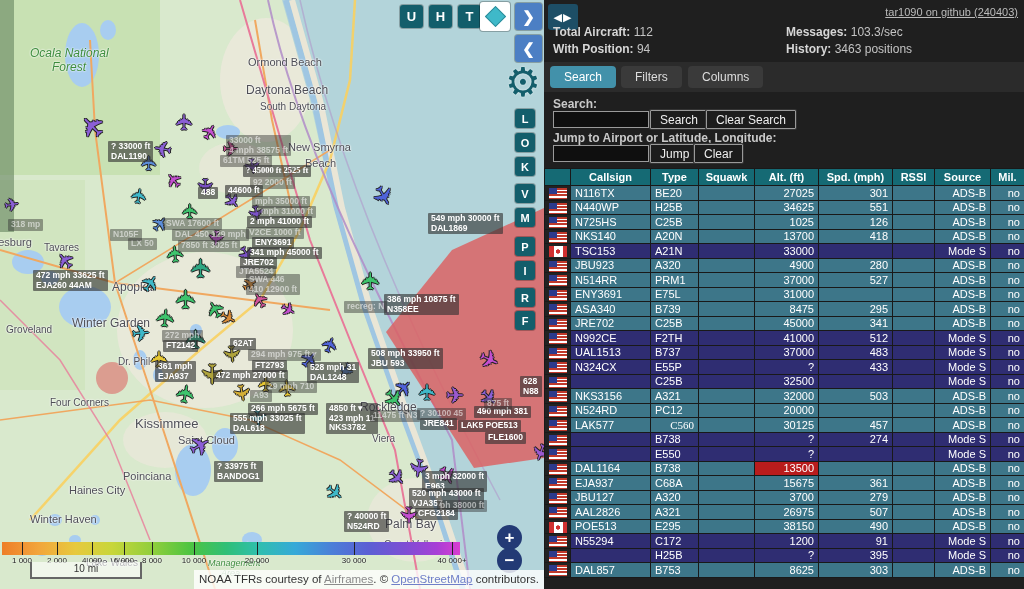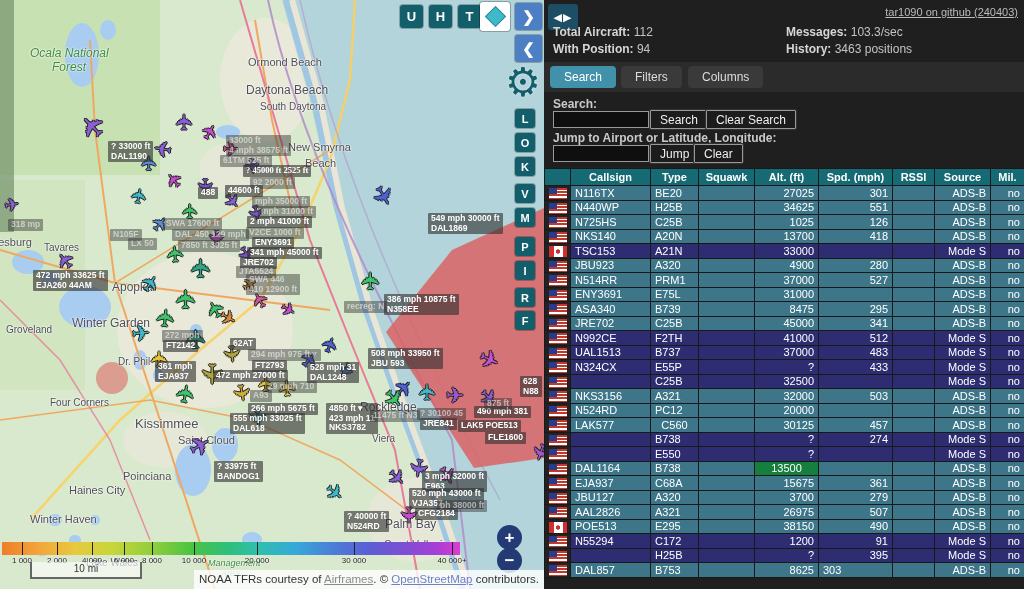--- a/index.html
+++ b/index.html
@@ -666,21 +666,21 @@
             <td style="background: rgb(61, 118, 137); text-align: right;"></td>
             <td style="background: rgb(61, 118, 137); text-align: right;">20000</td>
             <td style="background: rgb(61, 118, 137); text-align: right;"></td>
             <td style="background: rgb(61, 118, 137); text-align: right;"></td>
             <td style="background: rgb(61, 118, 137); text-align: right;">ADS-B</td>
             <td style="background: rgb(61, 118, 137); text-align: right;">no</td>
           </tr>
           <tr>
             <td style="background: rgb(34, 34, 34);"><span class="flag flag-us"></span></td>
             <td style="background: rgb(61, 118, 137); text-align: left;">LAK577</td>
-            <td style="background: rgb(61, 118, 137); text-align: center;">C560</td>
+            <td style="background: rgb(61, 118, 137); text-align: right; font-family: Liberation Serif, serif;">C560</td>
             <td style="background: rgb(61, 118, 137); text-align: right;"></td>
             <td style="background: rgb(61, 118, 137); text-align: right;">30125</td>
             <td style="background: rgb(61, 118, 137); text-align: right;">457</td>
             <td style="background: rgb(61, 118, 137); text-align: right;"></td>
             <td style="background: rgb(61, 118, 137); text-align: right;">ADS-B</td>
             <td style="background: rgb(61, 118, 137); text-align: right;">no</td>
           </tr>
           <tr>
             <td style="background: rgb(34, 34, 34);"><span class="flag flag-us"></span></td>
             <td style="background: rgb(47, 45, 114); text-align: left;"></td>
@@ -701,21 +701,21 @@
             <td style="background: rgb(47, 45, 114); text-align: right;"></td>
             <td style="background: rgb(47, 45, 114); text-align: right;"></td>
             <td style="background: rgb(47, 45, 114); text-align: right;">Mode S</td>
             <td style="background: rgb(47, 45, 114); text-align: right;">no</td>
           </tr>
           <tr>
             <td style="background: rgb(34, 34, 34);"><span class="flag flag-us"></span></td>
             <td style="background: rgb(61, 118, 137); text-align: left;">DAL1164</td>
             <td style="background: rgb(61, 118, 137); text-align: left;">B738</td>
             <td style="background: rgb(61, 118, 137); text-align: right;"></td>
-            <td style="background: #15803d; text-align: center;">13500</td>
+            <td style="background: #b91c1c; text-align: right;">13500</td>
             <td style="background: rgb(61, 118, 137); text-align: right;"></td>
             <td style="background: rgb(61, 118, 137); text-align: right;"></td>
             <td style="background: rgb(61, 118, 137); text-align: right;">ADS-B</td>
             <td style="background: rgb(61, 118, 137); text-align: right;">no</td>
           </tr>
           <tr>
             <td style="background: rgb(34, 34, 34);"><span class="flag flag-us"></span></td>
             <td style="background: rgb(61, 118, 137); text-align: left;">EJA937</td>
             <td style="background: rgb(61, 118, 137); text-align: left;">C68A</td>
             <td style="background: rgb(61, 118, 137); text-align: right;"></td>
@@ -779,21 +779,21 @@
             <td style="background: rgb(47, 45, 114); text-align: right;"></td>
             <td style="background: rgb(47, 45, 114); text-align: right;">Mode S</td>
             <td style="background: rgb(47, 45, 114); text-align: right;">no</td>
           </tr>
           <tr>
             <td style="background: rgb(34, 34, 34);"><span class="flag flag-us"></span></td>
             <td style="background: rgb(61, 118, 137); text-align: left;">DAL857</td>
             <td style="background: rgb(61, 118, 137); text-align: left;">B753</td>
             <td style="background: rgb(61, 118, 137); text-align: right;"></td>
             <td style="background: rgb(61, 118, 137); text-align: right;">8625</td>
-            <td style="background: rgb(61, 118, 137); ">303</td>
+            <td style="background: rgb(61, 118, 137); text-align: right;">303</td>
             <td style="background: rgb(61, 118, 137); text-align: right;"></td>
             <td style="background: rgb(61, 118, 137); text-align: right;">ADS-B</td>
             <td style="background: rgb(61, 118, 137); text-align: right;">no</td>
           </tr>
         </tbody>
     </table>
   </div>
 </div>
 
 </body></html>

